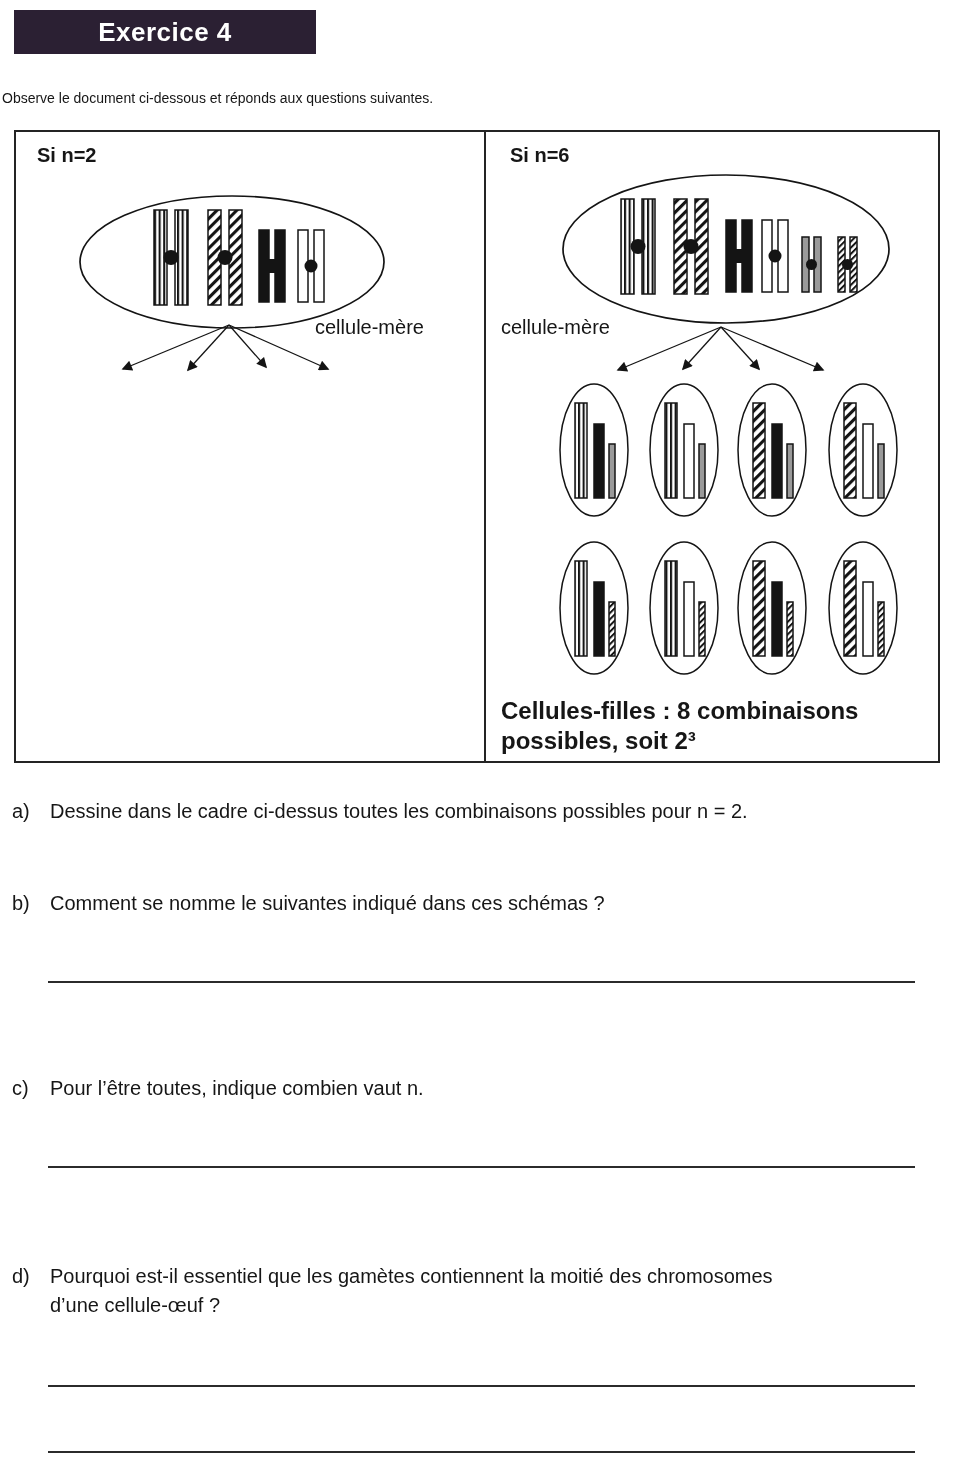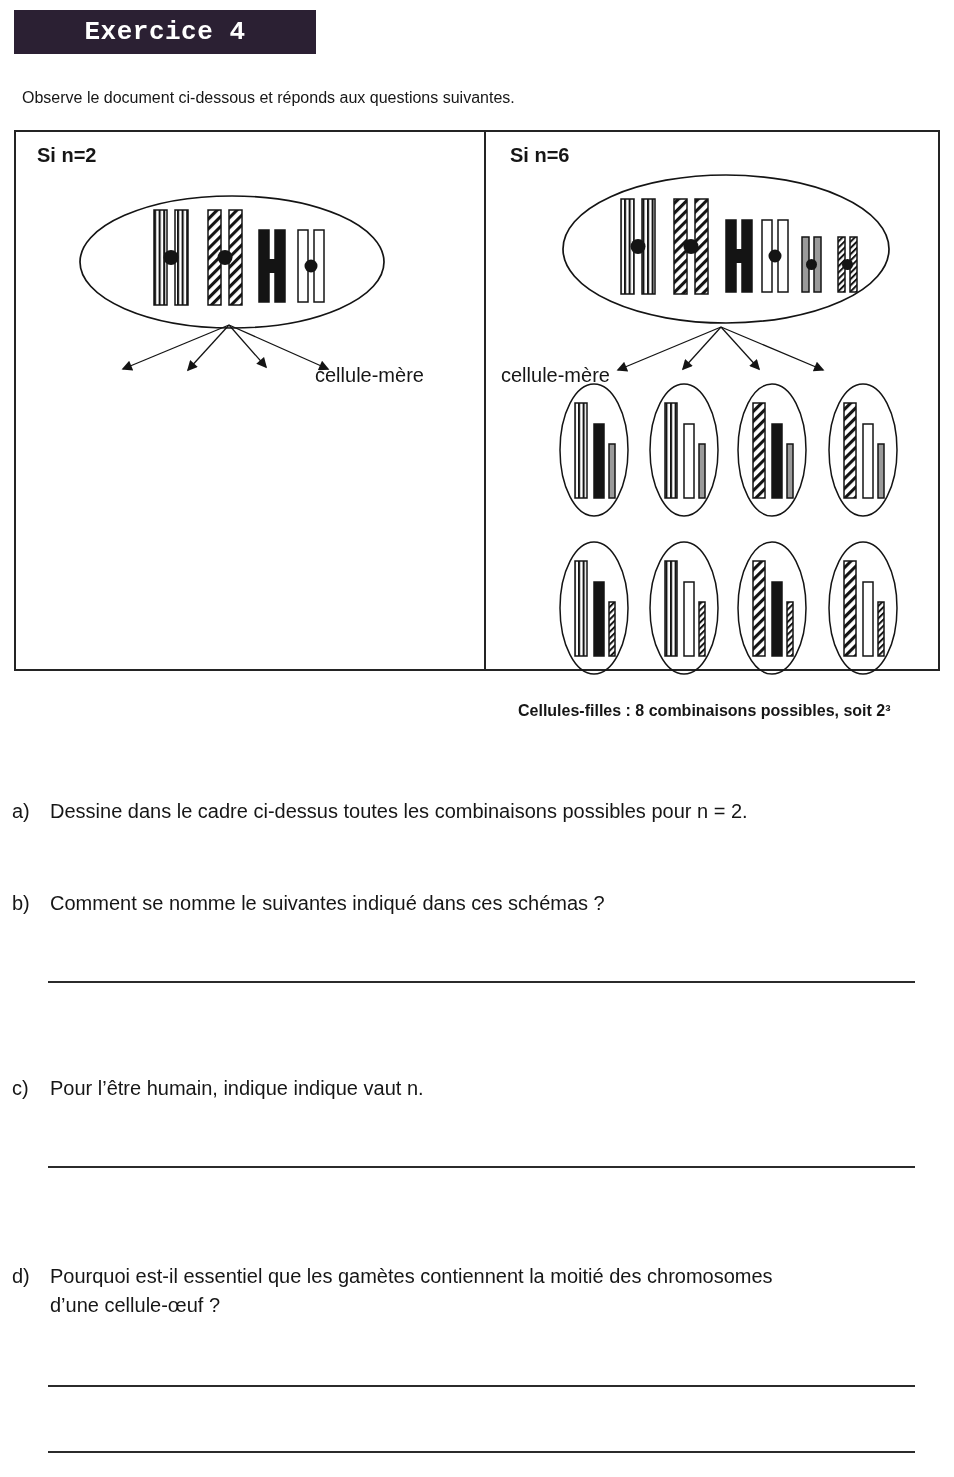--- a/index.html
+++ b/index.html
@@ -7,41 +7,41 @@
     width:954px;height:1477px;background:#ffffff;position:relative;
     font-family:"Liberation Sans",sans-serif;color:#161616;overflow:hidden;
   }
   .page{position:absolute;inset:0;}
   .badge{
     position:absolute;left:14px;top:10px;width:302px;height:44px;
     background:#2b2033;display:flex;align-items:center;justify-content:center;
   }
   .badge-label{
     color:#ffffff;font-weight:bold;font-size:26px;letter-spacing:0.5px;
-    font-family:Liberation Mono, monospace;
+    font-family:Liberation Sans, sans-serif;
     text-align:center;
   }
-  .instruction{position:absolute;left:22px;top:84px;font-size:16px;line-height:28px;}
+  .instruction{position:absolute;left:2px;top:84px;font-size:14px;line-height:28px;}
   .figure-box{
-    position:absolute;left:14px;top:130px;width:926px;height:541px;
+    position:absolute;left:14px;top:130px;width:926px;height:633px;
     border:2px solid #242424;box-sizing:border-box;background:#fff;
   }
   .panel{position:absolute;top:0;height:100%;}
   .panel-left{left:0;width:468px;border-right:2px solid #242424;}
   .panel-right{left:470px;right:0;}
   .panel svg.panel-svg{position:absolute;left:0;top:0;}
   .panel-title{position:absolute;font-weight:bold;font-size:20px;}
   .panel-left .panel-title{left:21px;top:12px;}
   .panel-right .panel-title{left:24px;top:12px;}
-  .cell-label{position:absolute;font-size:20px;white-space:nowrap;margin-top:48px;}
+  .cell-label{position:absolute;font-size:20px;white-space:nowrap;}
   .label-left{left:299px;top:184px;}
   .label-right{left:15px;top:184px;}
   .caption{
-    position:absolute;left:32px;top:564px;width:380px;
-    font-weight:bold;font-size:16px;line-height:30px;
+    position:absolute;left:15px;top:564px;width:380px;
+    font-weight:bold;font-size:24px;line-height:30px;
   }
   .q-row{position:absolute;left:12px;display:flex;font-size:20px;line-height:29px;}
   .q-label{width:38px;flex:none;}
   .q-text{display:block;}
   .answer-line{position:absolute;left:48px;width:867px;height:2px;background:#2b2b2b;}
   .defs-svg{position:absolute;width:0;height:0;}
 </style>
 </head>
 <body>
 
@@ -205,21 +205,21 @@
       <div class="q-row" style="top: 797px;">
         <span class="q-label">a)</span>
         <span class="q-text" style="max-width: 880px; text-align: right;">Dessine dans le cadre ci-dessus toutes les combinaisons possibles pour n = 2.</span>
       </div>
       <div class="q-row" style="top: 889px;">
         <span class="q-label">b)</span>
         <span class="q-text" style="max-width: 880px;">Comment se nomme le suivantes indiqué dans ces schémas ?</span>
       </div>
       <div class="q-row" style="top: 1074px;">
         <span class="q-label">c)</span>
-        <span class="q-text" style="max-width: 880px;">Pour l’être humain, indique indique vaut n.</span>
+        <span class="q-text" style="max-width: 880px;">Pour l’être toutes, indique combien vaut n.</span>
       </div>
       <div class="q-row" style="top: 1262px;">
         <span class="q-label">d)</span>
         <span class="q-text" style="max-width: 752px;">Pourquoi est-il essentiel que les gamètes contiennent la moitié des chromosomes d’une cellule-œuf ?</span>
       </div>
       <div class="answer-line" style="top: 981px; background: rgb(43, 43, 43);"></div>
       <div class="answer-line" style="top: 1166px; background: rgb(43, 43, 43);"></div>
       <div class="answer-line" style="top: 1385px; background: rgb(43, 43, 43);"></div>
       <div class="answer-line" style="top: 1451px; background: rgb(43, 43, 43);"></div>
     </div>

